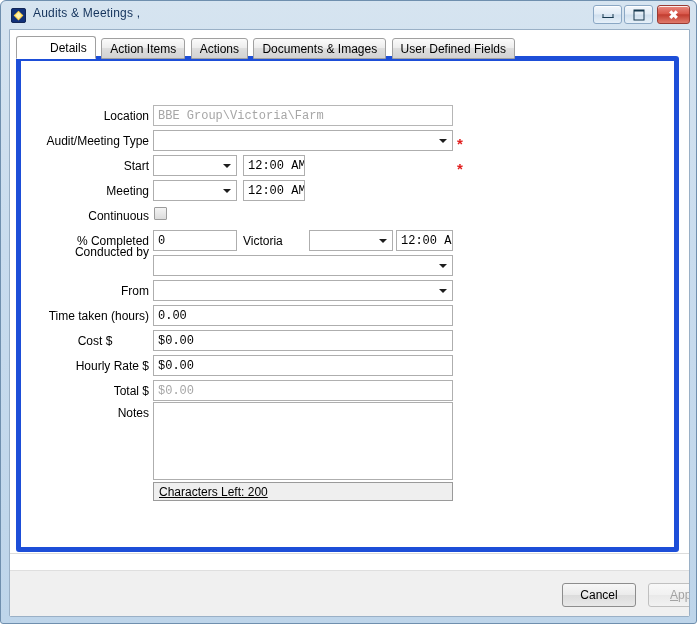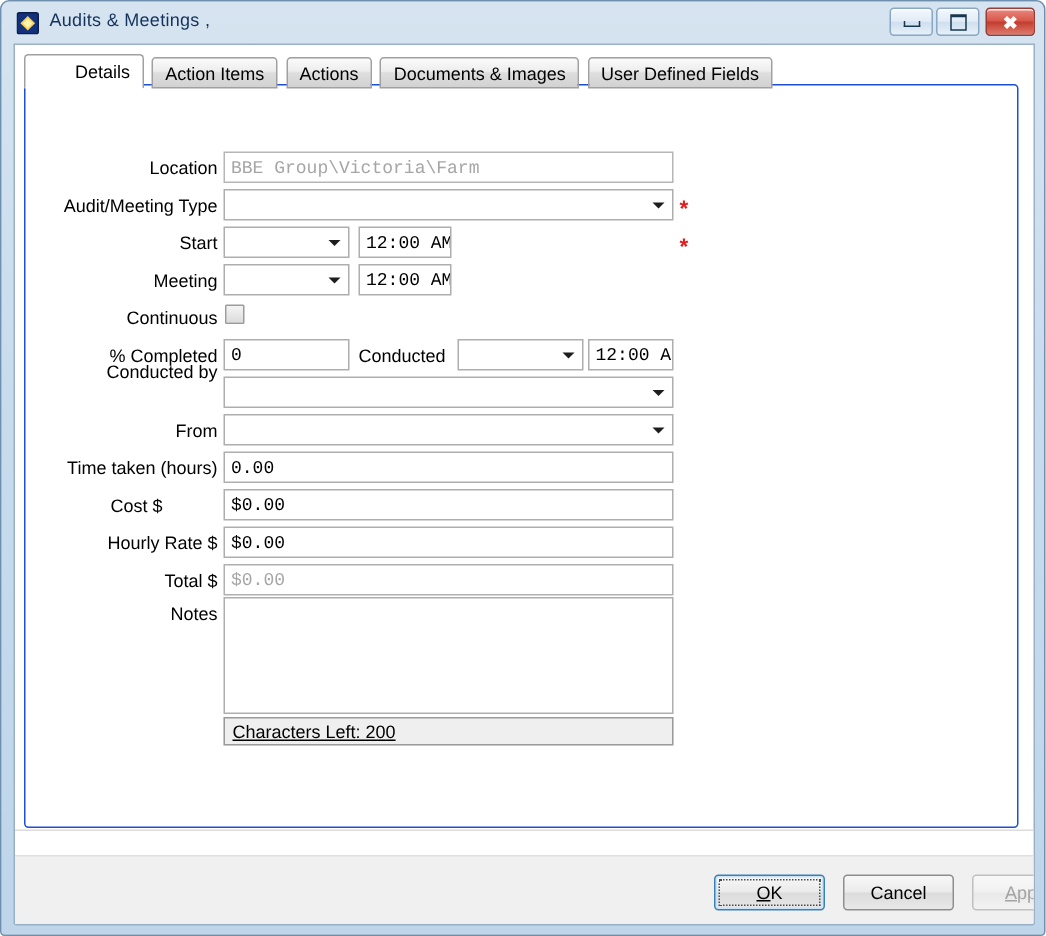--- a/index.html
+++ b/index.html
@@ -108,21 +108,21 @@
     line-height: 22px;
     color: #000;
     padding-left: 33px;
   }
 
   #tabpanel {
     position: absolute; left: 6px; top: 26px;
     width: 663px; height: 496px;
     box-sizing: border-box;
     background: #ffffff;
-    border: 1px solid #1d4ed8;
+    border: 5px solid #1d4ed8;
     border-radius: 0 3px 3px 3px;
     padding-left: 30px;
   }
   .lbl {
     position: absolute;
     font-size: 12px; color: #000;
     text-align: right;
     white-space: nowrap;
   }
   .fld {
@@ -283,21 +283,21 @@
       <div class="fld combo" style="left:132px; top:119px; width:84px;">
           <span class="arrow"></span>
         </div>
       <div class="fld" style="left:222px; top:119px; width:62px;">12:00 AM</div>
 
       <div class="lbl" style="left:20px; top:148px; width:108px;">Continuous</div>
       <div id="chk-continuous" style="left:133px; top:146px;"></div>
 
       <div class="lbl" style="left:20px; top:173px; width:108px;">% Completed</div>
       <div class="fld" style="left:132px; top:169px; width:84px;">0</div>
-      <div class="lbl" style="left:222px; top:173px; width:68px; text-align:left;">Conducted</div>
+      <div class="lbl" style="left:222px; top:173px; width:68px; text-align:left;">Victoria</div>
       <div class="fld combo" style="left:288px; top:169px; width:84px;">
           <span class="arrow"></span>
         </div>
       <div class="fld" style="left:375px; top:169px; width:57px;">12:00 AM</div>
 
       <div class="lbl" style="left:20px; top:184px; width:108px;">Conducted by</div>
       <div class="fld combo" style="left:132px; top:194px; width:300px;">
           <span class="arrow"></span>
         </div>
 
@@ -319,24 +319,20 @@
       <div class="fld disabled" style="left:132px; top:319px; width:300px;">$0.00</div>
 
       <div class="lbl" style="left:20px; top:345px; width:108px;">Notes</div>
       <div id="notes-box" style="left:132px; top:341px; width:300px; height:78px;"></div>
       <div id="charbar" style="left:132px; top:421px; width:300px; height:19px;">Characters Left: 200</div>
 
     </div>
 
     <div id="footer">
       <div id="footer-bar">
-        <div class="dlgbtn" id="btn-ok">
-          <span class="focusring"></span>
-          <span class="btnlabel"><span class="acc">O</span><span>K</span></span>
-        </div>
         <div class="dlgbtn" id="btn-cancel">
           <span class="btnlabel">Cancel</span>
         </div>
         <div class="dlgbtn" id="btn-apply">
           <span class="btnlabel"><span class="acc">A</span><span>pply</span></span>
         </div>
       </div>
     </div>
 
   </div>

